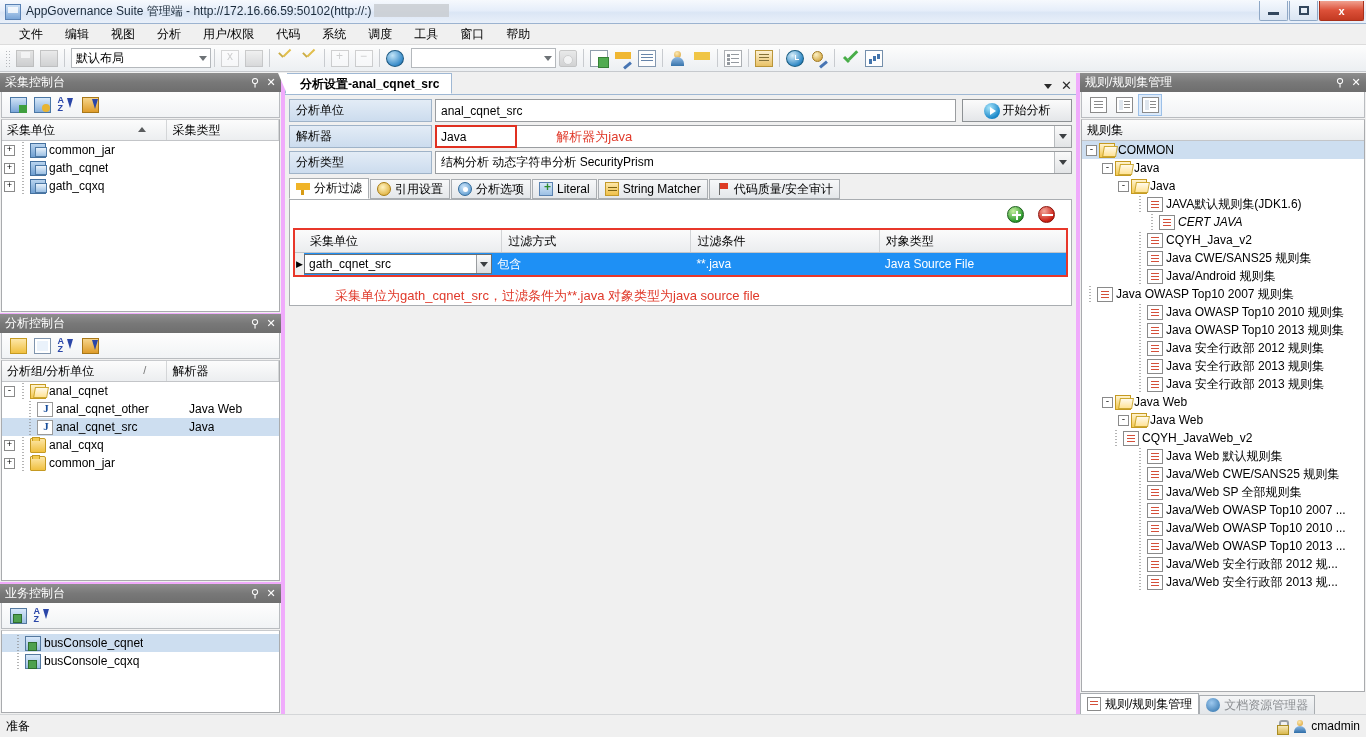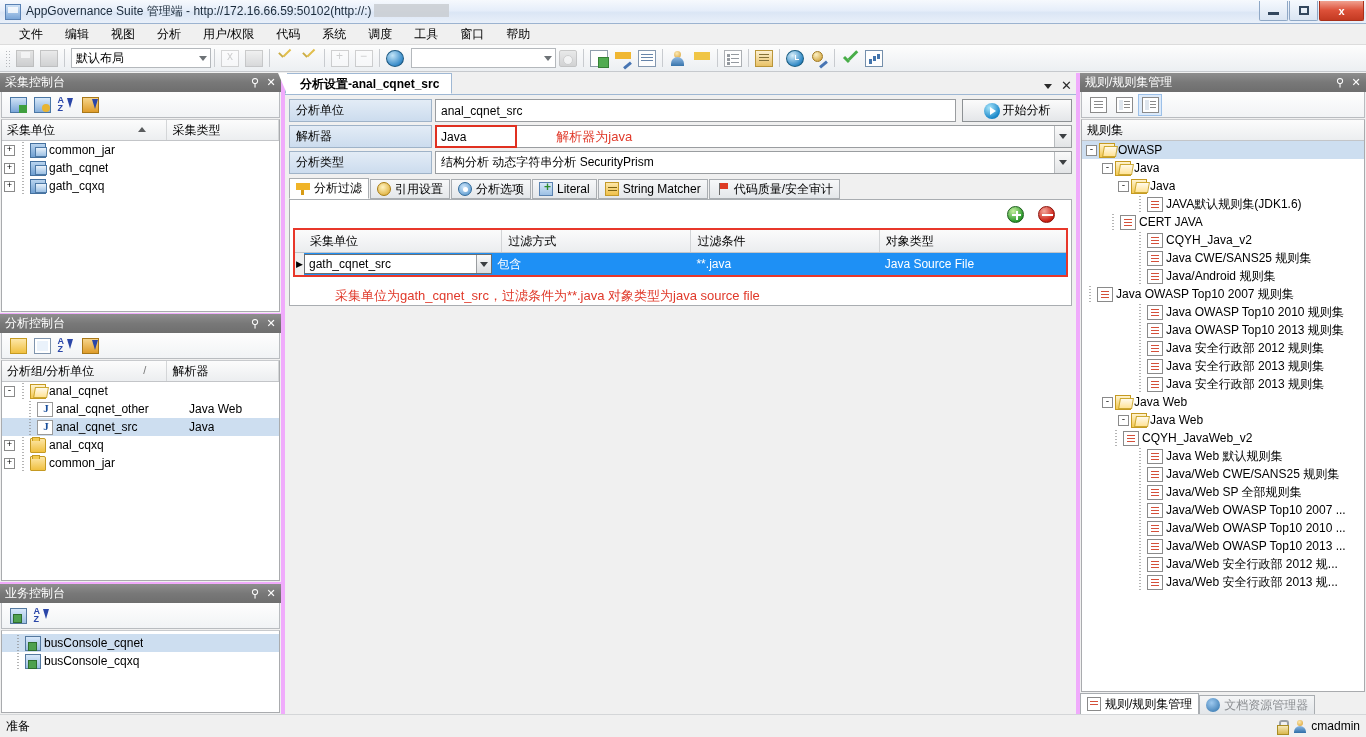--- a/index.html
+++ b/index.html
@@ -1009,38 +1009,38 @@
       <div class="panel-body">
         <div class="thead">
           <div class="th" style="width:282px;border-right:none;">
             <span>规则集</span>
           </div>
         </div>
         <div id="rule-tree">
             <div class="trow sel" style="padding-left: 4px;">
               <span class="expander">-</span>
               <span class="ico ico-folder-open"></span>
-              <span class="lbl">OWASP</span>
+              <span class="lbl">COMMON</span>
             </div>
             <div class="trow" style="padding-left: 20px;">
               <span class="expander">-</span>
               <span class="ico ico-folder-open"></span>
               <span class="lbl">Java</span>
             </div>
             <div class="trow" style="padding-left: 36px;">
               <span class="expander">-</span>
               <span class="ico ico-folder-open"></span>
               <span class="lbl">Java</span>
             </div>
             <div class="trow" style="padding-left: 52px;">
               <span class="dots"></span>
               <span class="ico ico-rule"></span>
               <span class="lbl">JAVA默认规则集(JDK1.6)</span>
             </div>
-            <div class="trow" style="padding-left: 25px;">
+            <div class="trow" style="padding-left: 64px; font-style: italic;">
               <span class="dots"></span>
               <span class="ico ico-rule"></span>
               <span class="lbl">CERT JAVA</span>
             </div>
             <div class="trow" style="padding-left: 52px;">
               <span class="dots"></span>
               <span class="ico ico-rule"></span>
               <span class="lbl">CQYH_Java_v2</span>
             </div>
             <div class="trow" style="padding-left: 52px;">

